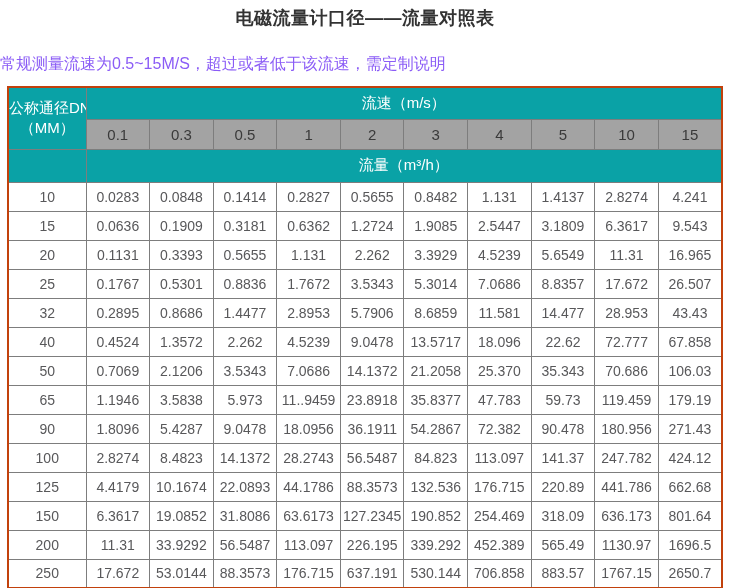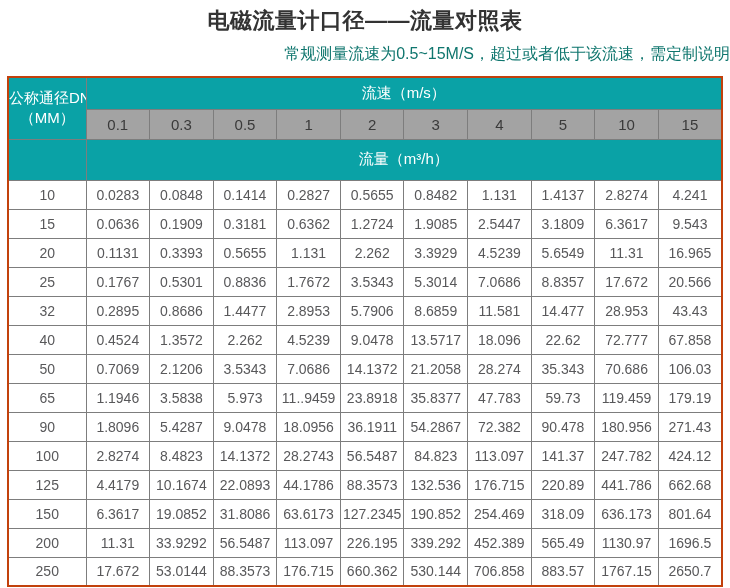--- a/index.html
+++ b/index.html
@@ -7,30 +7,30 @@
   body {
     width: 730px;
     height: 588px;
     background: #ffffff;
     font-family: "Liberation Sans", "DejaVu Sans", sans-serif;
     overflow: hidden;
   }
   .page-title {
     margin: 6px 0 0 0;
     text-align: center;
-    font-size: 22px;
+    font-size: 18px;
     font-weight: 700;
     color: #333333;
     letter-spacing: 0.5px;
   }
   .page-subtitle {
-    margin: 8px 0 0 0;
-    text-align: right;
+    margin: 24px 0 0 0;
+    text-align: left;
     font-size: 16px;
-    color: #0f766e;
+    color: #8b5cf6;
   }
   table.flow-table {
     width: 716px;
     margin: 11px auto 0 auto;
     border-collapse: collapse;
     table-layout: fixed;
     border: 2px solid #c2410c;
   }
   .flow-table th, .flow-table td {
     border: 1px solid #7d7d7d;
@@ -52,21 +52,21 @@
     line-height: 1.35;
   }
   tr.velocity-label-row th { height: 32px; font-size: 15px; }
   tr.velocity-values-row th {
     height: 30px;
     font-size: 15px;
     font-weight: 400;
     color: #3a3a3a;
     background: #a3a3a3;
   }
-  tr.flow-label-row th, tr.flow-label-row td { height: 41px; font-size: 15px; }
+  tr.flow-label-row th, tr.flow-label-row td { height: 33px; font-size: 15px; }
   tbody.data-body td {
     height: 29px;
     font-size: 14px;
     color: #58585a;
     background: #ffffff;
   }
 </style>
 </head>
 <body>
 
@@ -156,21 +156,21 @@
         <td>25</td>
         <td>0.1767</td>
         <td>0.5301</td>
         <td>0.8836</td>
         <td>1.7672</td>
         <td>3.5343</td>
         <td>5.3014</td>
         <td>7.0686</td>
         <td>8.8357</td>
         <td>17.672</td>
-        <td>20.566</td>
+        <td>26.507</td>
       </tr>
       <tr>
         <td>32</td>
         <td>0.2895</td>
         <td>0.8686</td>
         <td>1.4477</td>
         <td>2.8953</td>
         <td>5.7906</td>
         <td>8.6859</td>
         <td>11.581</td>
@@ -192,21 +192,21 @@
         <td>67.858</td>
       </tr>
       <tr>
         <td>50</td>
         <td>0.7069</td>
         <td>2.1206</td>
         <td>3.5343</td>
         <td>7.0686</td>
         <td>14.1372</td>
         <td>21.2058</td>
-        <td>28.274</td>
+        <td>25.370</td>
         <td>35.343</td>
         <td>70.686</td>
         <td>106.03</td>
       </tr>
       <tr>
         <td>65</td>
         <td>1.1946</td>
         <td>3.5838</td>
         <td>5.973</td>
         <td>11..9459</td>
@@ -281,21 +281,21 @@
         <td>565.49</td>
         <td>1130.97</td>
         <td>1696.5</td>
       </tr>
       <tr>
         <td>250</td>
         <td>17.672</td>
         <td>53.0144</td>
         <td>88.3573</td>
         <td>176.715</td>
-        <td>660.362</td>
+        <td>637.191</td>
         <td>530.144</td>
         <td>706.858</td>
         <td>883.57</td>
         <td>1767.15</td>
         <td>2650.7</td>
       </tr>
     </tbody>
 </table>
 
 </body></html>

